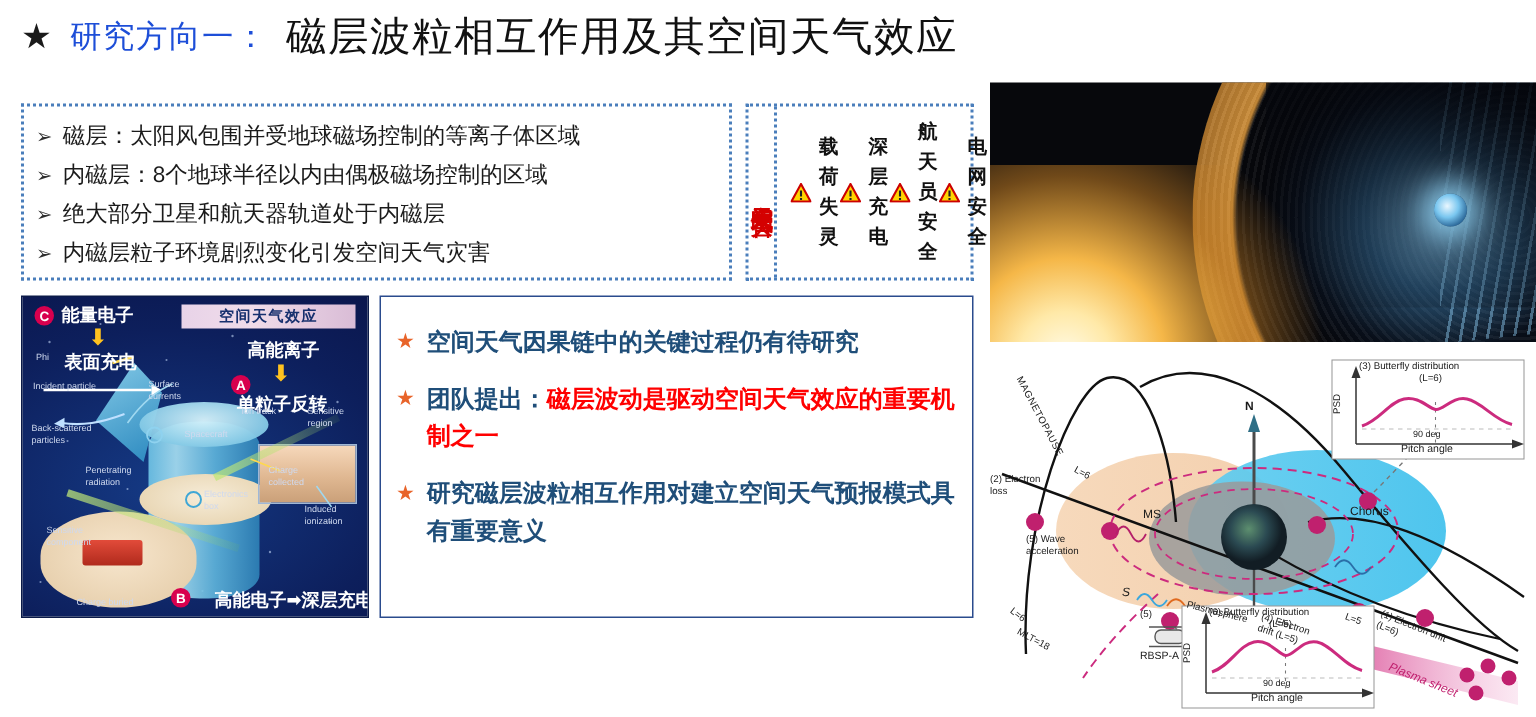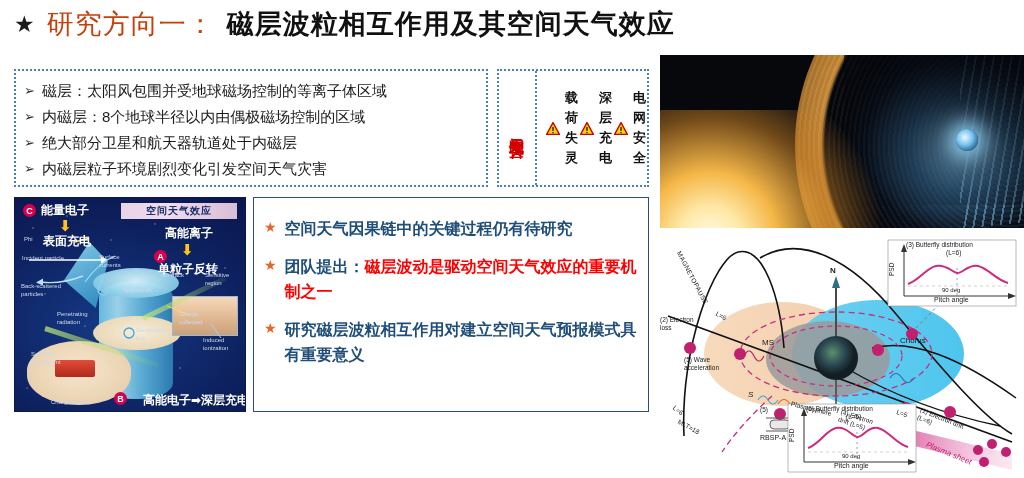--- a/index.html
+++ b/index.html
@@ -14,24 +14,24 @@
 
   
   .title-row{
     position:absolute;left:14px;top:4px;height:40px;
     display:flex;align-items:center;gap:12px;white-space:nowrap;
   }
   .title-star{
     font-size:23px;color:#1a1a1a;line-height:1;
   }
   .title-plain{
-    font-size:27px;color:#c2410c;letter-spacing:1px;
+    font-size:21px;color:#1d4ed8;letter-spacing:1px;
   }
   .title-strong{
-    font-size:27px;color:#111111;font-weight:bold;letter-spacing:1px;
+    font-size:27px;color:#111111;font-weight:normal;letter-spacing:1px;
   }
 
   
   .facts-box{
     position:absolute;left:14px;top:69px;width:474px;height:118px;
     border:2px dotted #4a7ebb;box-sizing:border-box;background:#fff;
   }
   .facts-list{margin:0;padding:7px 0 0 8px;list-style:none;}
   .facts-list li{
     display:flex;align-items:flex-start;gap:7px;
@@ -245,20 +245,30 @@
         <span>深层充电</span>
       </div>
       <div class="hazard-item">
         <span class="warn-icon">
           <svg viewBox="0 0 14 13" width="14" height="13">
               <polygon points="7,0.6 13.4,12.4 0.6,12.4" fill="#ffd400" stroke="#cc0000" stroke-width="1.4" stroke-linejoin="round"></polygon>
               <rect x="6.3" y="5" width="1.4" height="4" fill="#222"></rect>
               <rect x="6.3" y="10" width="1.4" height="1.3" fill="#222"></rect>
             </svg>
         </span>
+        <span>航天员安全</span>
+      </div>
+      <div class="hazard-item">
+        <span class="warn-icon">
+          <svg viewBox="0 0 14 13" width="14" height="13">
+              <polygon points="7,0.6 13.4,12.4 0.6,12.4" fill="#ffd400" stroke="#cc0000" stroke-width="1.4" stroke-linejoin="round"></polygon>
+              <rect x="6.3" y="5" width="1.4" height="4" fill="#222"></rect>
+              <rect x="6.3" y="10" width="1.4" height="1.3" fill="#222"></rect>
+            </svg>
+        </span>
         <span>电网安全</span>
       </div>
     </div>
   </div>
 
   <div class="sc-img">
     <svg class="sc-stars" width="232" height="215">
       <g fill="#cfe2ff">
         <circle cx="18" cy="30" r="0.8"></circle>
           <circle cx="52" cy="18" r="0.7"></circle>

